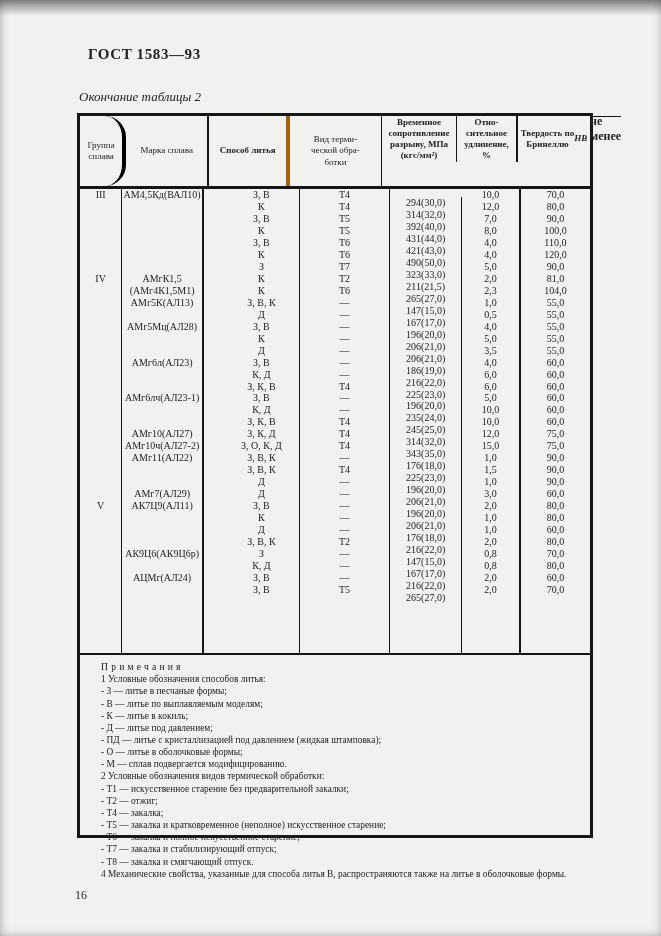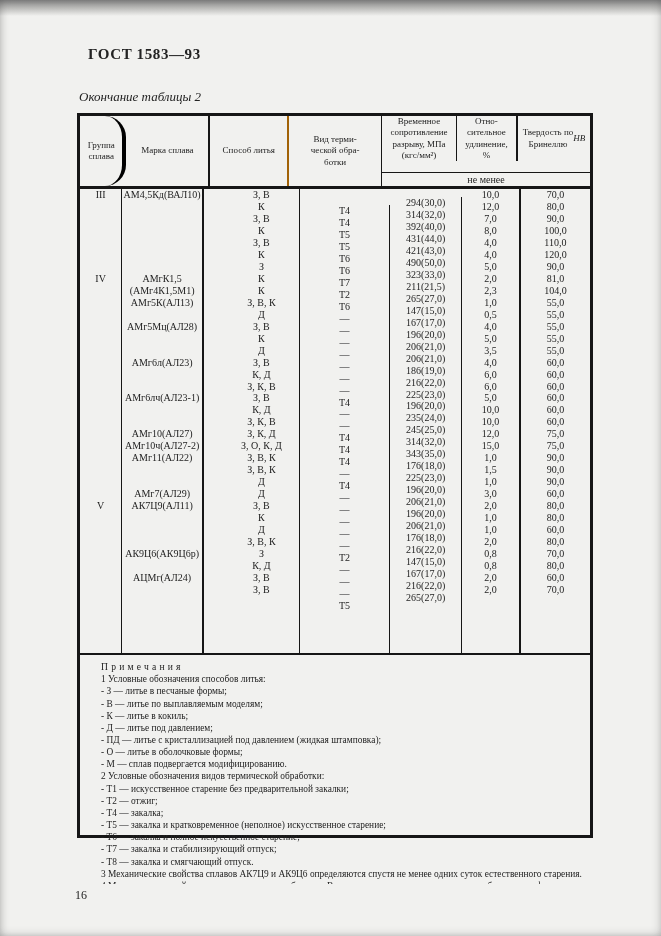--- a/index.html
+++ b/index.html
@@ -18,37 +18,37 @@
 
   .tbl{position:absolute;left:77px;top:113px;width:516px;height:725px;
     border:3px solid #161616;box-sizing:border-box;background:transparent;}
 
   
   .thead{display:flex;height:70px;border-bottom:3px solid #161616;}
   .hcell{display:flex;align-items:center;justify-content:center;text-align:center;
     font-size:9px;line-height:1.25;white-space:pre-line;box-sizing:content-box;}
   .hc1{width:43px;border-right:4px solid #000000;border-radius:21px;}
   .hc2{width:83px;border-right:2px solid #161616;}
-  .hc3{width:78px;border-right:2px solid #a16207;}
+  .hc3{width:78px;border-right:4px solid #a16207;font-weight:bold;}
   .hc4{width:93px;border-right:1px solid #161616;}
-  .hright{width:208px;display:flex;flex-direction:column;}
+  .hright{width:208px;display:flex;flex-direction:row;font-weight:bold;}
   .hrow{display:flex;height:46px;}
   .hc5{width:74px;border-right:1px solid #161616;}
   .hc6{width:59px;border-right:2px solid #161616;}
   .hc7{width:72px;}
   .hc7 i{font-style:italic;}
-  .notless{height:23px;border-top:1px solid #161616;display:flex;align-items:center;justify-content:center;font-size:10px;margin-top:11px;}
+  .notless{height:23px;border-top:1px solid #161616;display:flex;align-items:center;justify-content:center;font-size:12px;}
 
   
   .tbody{display:flex;height:464px;}
   .body-col{box-sizing:content-box;overflow:hidden;}
   .bc1{width:43px;border-right:1px solid #161616;}
   .bc2{width:83px;border-right:2px solid #161616;}
   .bc3{width:78px;border-right:1px solid #161616;padding-left:20px;}
-  .bc4{width:93px;border-right:1px solid #161616;margin-top:16px;}
+  .bc4{width:93px;border-right:1px solid #161616;}
   .bc5{width:74px;border-right:1px solid #161616;margin-top:8px;}
   .bc6{width:59px;border-right:2px solid #161616;}
   .bc7{width:72px;}
   .bline{height:11.97px;line-height:11.97px;font-size:10px;text-align:center;white-space:nowrap;}
 
   
   .notes{border-top:2px solid #161616;flex:1;padding:6px 6px 0 21px;height:231px;box-sizing:border-box;overflow:hidden;}
   .notes-title{font-size:9.6px;letter-spacing:3.2px;line-height:12.2px;}
   .note-line{font-size:9.4px;line-height:12.15px;white-space:nowrap;}
 </style>
@@ -354,21 +354,20 @@
           <div class="note-line">- О — литье в оболочковые формы;</div>
           <div class="note-line">- М — сплав подвергается модифицированию.</div>
           <div class="note-line">2  Условные обозначения видов термической обработки:</div>
           <div class="note-line">- Т1 — искусственное старение без предварительной закалки;</div>
           <div class="note-line">- Т2 — отжиг;</div>
           <div class="note-line">- Т4 — закалка;</div>
           <div class="note-line">- Т5 — закалка и кратковременное (неполное) искусственное старение;</div>
           <div class="note-line">- Т6 — закалка и полное искусственное старение;</div>
           <div class="note-line">- Т7 — закалка и стабилизирующий отпуск;</div>
           <div class="note-line">- Т8 — закалка и смягчающий отпуск.</div>
-          <div class="note-line">3  Механические свойства сплавов АК7Ц9 и АК9Ц6 определяются спустя не менее одних суток естественного старения.</div>
           <div class="note-line">4  Механические свойства, указанные для способа литья В, распространяются также на литье в оболочковые формы.</div>
         </div>
     </div>
   </div>
 
   <div class="pageno">16</div>
 </div>
 
 <div class="scan-vignette"></div>
 

